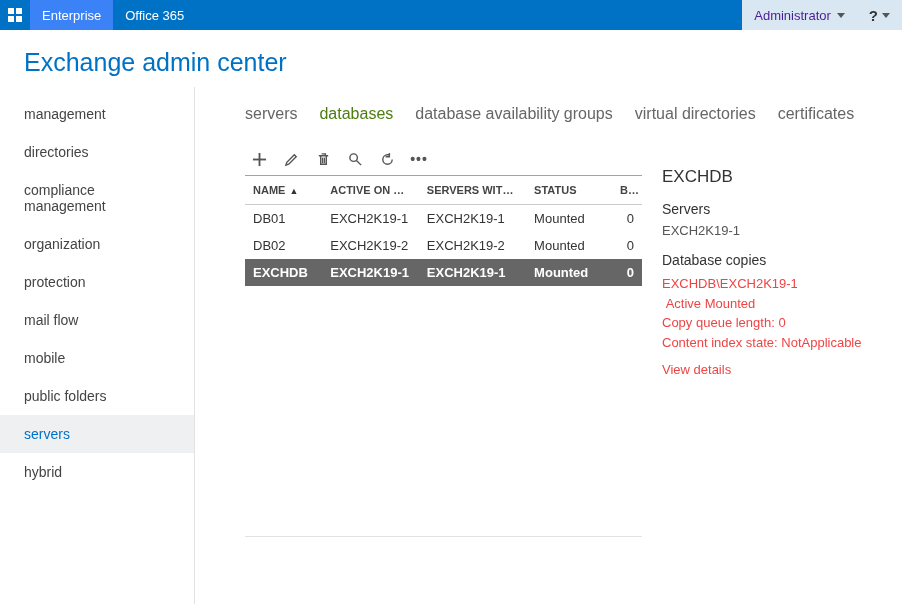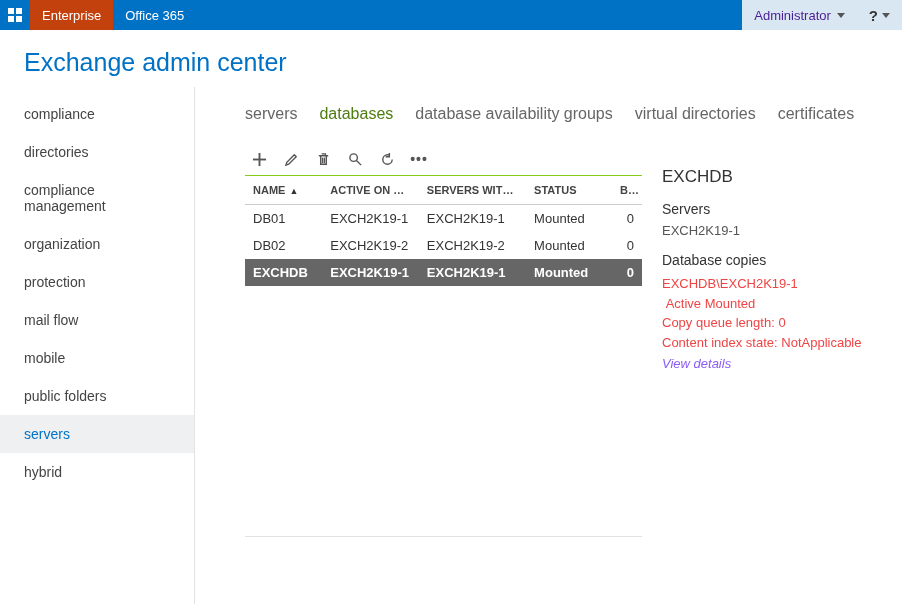--- a/index.html
+++ b/index.html
@@ -3,21 +3,21 @@
 <meta charset="utf-8">
 <style>
   * { box-sizing: border-box; margin: 0; padding: 0; font-family: "Segoe UI", Arial, sans-serif; }
   body { width: 902px; height: 604px; background: #fff; overflow: hidden; font-size: 13px; color: #333; }
   
   
   .topbar { height: 30px; background: #0072c6; color: #fff; display: flex; align-items: stretch; }
   .topbar .logo { width: 30px; display:flex; align-items:center; justify-content:center; background:#0072c6; }
   .topbar .logo svg { width:16px; height:16px; fill:#fff; }
   .topbar .tab { padding: 0 12px; display:flex; align-items:center; cursor:pointer; font-size:13px; }
-  .topbar .tab.active { background:#c2410c; }
+  .topbar .tab.active { background:#3b82f6; }
   .topbar .spacer { flex:1; }
   .topbar .user { background:#d9e7f3; color:#4c1d95; padding:0 12px; display:flex; align-items:center; gap:6px; cursor:pointer; }
   .topbar .help { background:#d9e7f3; color:#333; padding:0 12px; display:flex; align-items:center; gap:4px; cursor:pointer; font-weight:bold; font-size:15px; }
   .caret { width:0; height:0; border-left:4px solid transparent; border-right:4px solid transparent; border-top:5px solid #555; }
   .topbar .user .caret, .topbar .help .caret { border-top-color:#555; }
 
   
   .page-title { padding: 18px 24px 10px 24px; font-size: 25px; font-weight: 300; color: #0072c6; }
 
   
@@ -53,21 +53,21 @@
   .col-status { width: 80px; }
   .col-b { width: 28px; text-align:right; }
 
   .bottom-line { border-top:1px solid #e2e2e2; margin-top: 250px; }
 
   .details { width: 230px; padding: 18px 10px 0 0; font-size:13px; color:#333; }
   .details h2 { font-size:17px; font-weight:400; margin-bottom:14px; }
   .details h3 { font-size:14px; font-weight:400; margin-top:6px; margin-bottom:6px; color:#333; }
   .details .val { color:#555; margin-bottom:14px; }
   .details .kv { color:#ef4444; line-height:1.5; }
-  .details a { color:#8b5cf6; text-decoration:none; display:inline-block; margin-top:4px; cursor:pointer;font-style:italic; }
+  .details a { color:#ef4444; text-decoration:none; display:inline-block; margin-top:10px; cursor:pointer; }
 </style>
 </head>
 <body>
 
 <div class="topbar">
   <div class="logo">
     <svg viewBox="0 0 16 16">
         <rect x="1" y="1" width="6" height="6"></rect>
         <rect x="9" y="1" width="6" height="6"></rect>
         <rect x="1" y="9" width="6" height="6"></rect>
@@ -85,21 +85,21 @@
     <span>?</span>
     <span class="caret"></span>
   </div>
 </div>
 
 <div class="page-title">Exchange admin center</div>
 
 <div class="layout">
 
   <div class="sidebar">
-    <div class="item">compliance</div>
+    <div class="item">management</div>
     <div class="item">directories</div>
     <div class="item">compliance management</div>
     <div class="item">organization</div>
     <div class="item">protection</div>
     <div class="item">mail flow</div>
     <div class="item">mobile</div>
     <div class="item">public folders</div>
     <div class="item active">servers</div>
     <div class="item">hybrid</div>
   </div>

